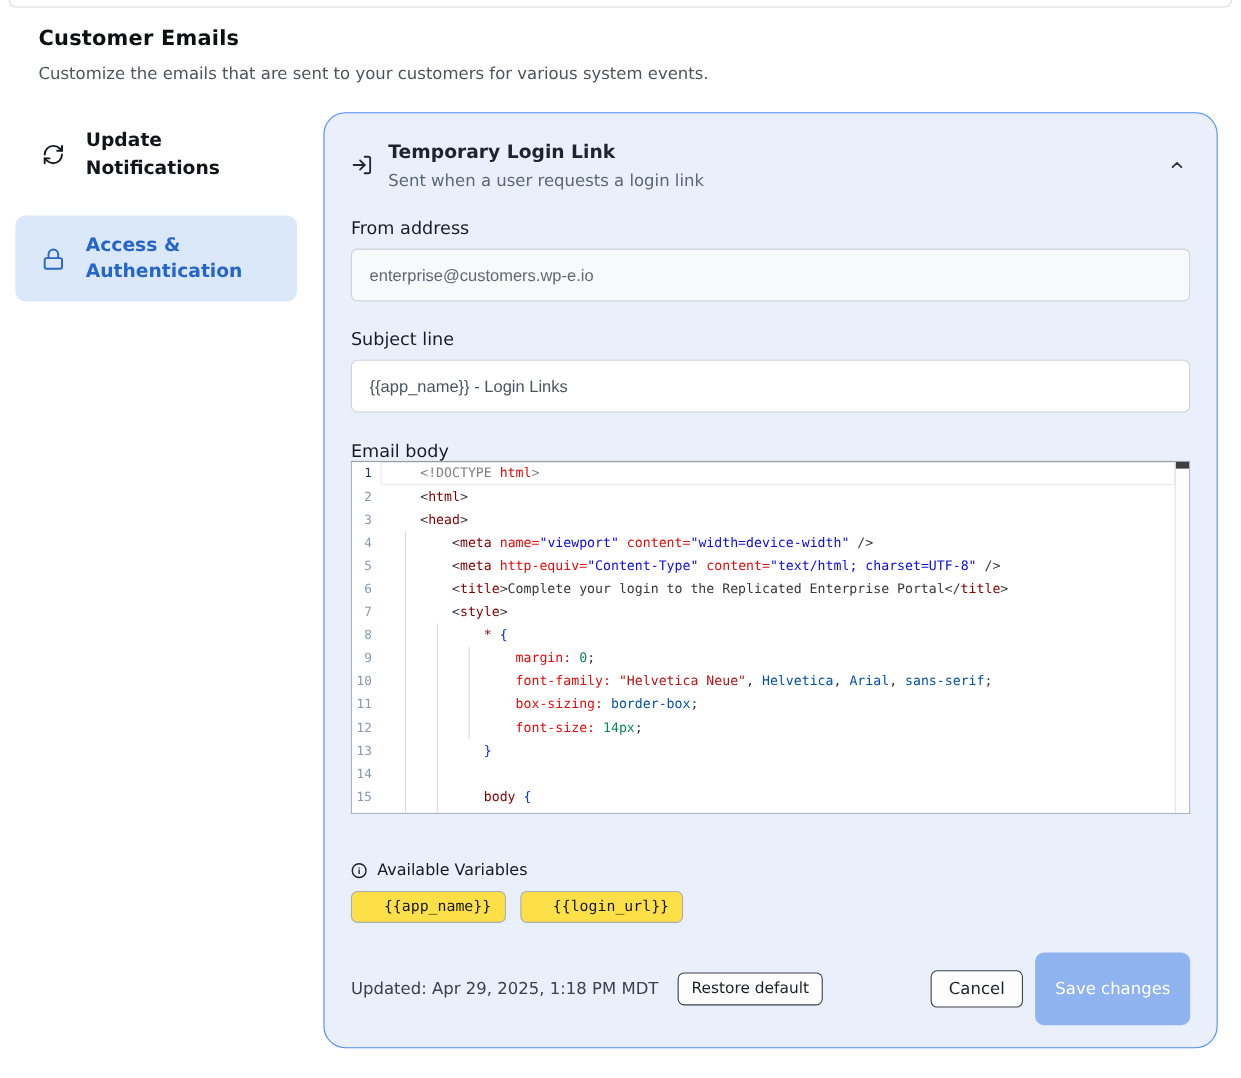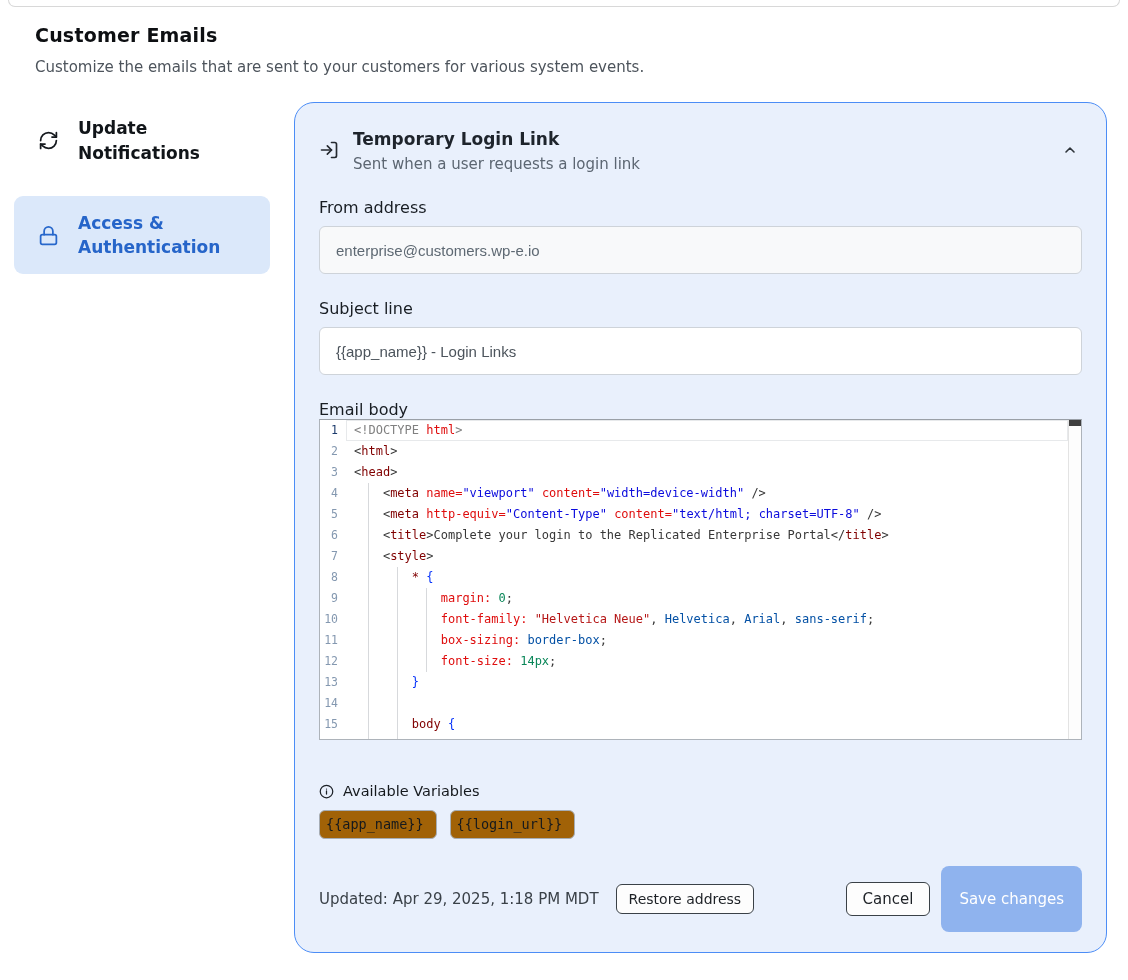--- a/index.html
+++ b/index.html
@@ -62,21 +62,21 @@
   .tab.active { color: #4f62e0; font-weight: 700; border-bottom-color: #5464de; }
   
   .editor {
     position: relative; height: 321px; background: #ffffff;
     border: 1px solid #adb3ba; border-top-color: #9aa0a7; overflow: hidden;
     font-family: "DejaVu Sans Mono", "Liberation Mono", monospace; font-size: 12px;
   }
   .code-line { display: flex; height: 21px; line-height: 21px; white-space: pre; }
   .ln { flex: 0 0 26px; text-align: right; padding-right: 8px; color: #8498b0; font-size: 11.5px; }
   .ln.active { color: #1b3a6b; }
-  .code-text { padding-left: 8px; }
+  .code-text { padding-left: 8px; margin-left: 28px; }
   .tok-g { color: #808080; }
   .tok-r { color: #df0d0d; }
   .tok-t { color: #800000; }
   .tok-v { color: #0b0bdd; }
   .tok-s { color: #b51616; }
   .tok-k { color: #0451a5; }
   .tok-n { color: #098658; }
   .tok-b { color: #0431fa; }
   .tok-p { color: #383838; }
   .active-line-box {
@@ -90,22 +90,22 @@
   .scrollbar {
     position: absolute; top: 0; right: 0; bottom: 0; width: 13px;
     background: #fdfdfd; border-left: 1px solid #e3e3e3;
   }
   .scroll-thumb { position: absolute; top: 0; left: 0; right: 0; height: 6px; background: #3f3f3f; cursor: pointer; }
   
   .vars-row { display: flex; align-items: center; gap: 9px; margin-top: 43px; }
   .vars-label { font-size: 14.5px; color: #15191d; }
   .chips { display: flex; gap: 13px; margin-top: 11px; }
   .chip {
-    background: #a16207; border: 1px solid #a6adb5; border-radius: 6px;
-    padding: 5px 12px 6px 6px; cursor: pointer;
+    background: #fde047; border: 1px solid #a6adb5; border-radius: 6px;
+    padding: 5px 12px 6px 29px; cursor: pointer;
     font-family: "DejaVu Sans Mono", "Liberation Mono", monospace; font-size: 13.5px; color: #15191d;
   }
   
   .card-footer { display: flex; align-items: center; margin-top: 27px; padding-bottom: 2px; }
   .updated-text { font-size: 15px; color: #3a4148; }
   .btn { cursor: pointer; font-family: inherit; }
   .btn-outline {
     background: #fdfdfd; border: 1.5px solid #3a4147; border-radius: 6px;
     color: #1d2126; font-size: 14px; padding: 6px 12px;
   }
@@ -222,19 +222,19 @@
       </span>
       <span class="vars-label">Available Variables</span>
     </div>
     <div class="chips">
       <button class="chip">{{app_name}}</button>
       <button class="chip">{{login_url}}</button>
     </div>
 
     <div class="card-footer">
       <span class="updated-text">Updated: Apr 29, 2025, 1:18 PM MDT</span>
-      <button class="btn btn-outline btn-restore">Restore address</button>
+      <button class="btn btn-outline btn-restore">Restore default</button>
       <button class="btn btn-outline btn-cancel">Cancel</button>
       <button class="btn btn-save">Save changes</button>
     </div>
 
   </div>
 </div>
 
 </body></html>

